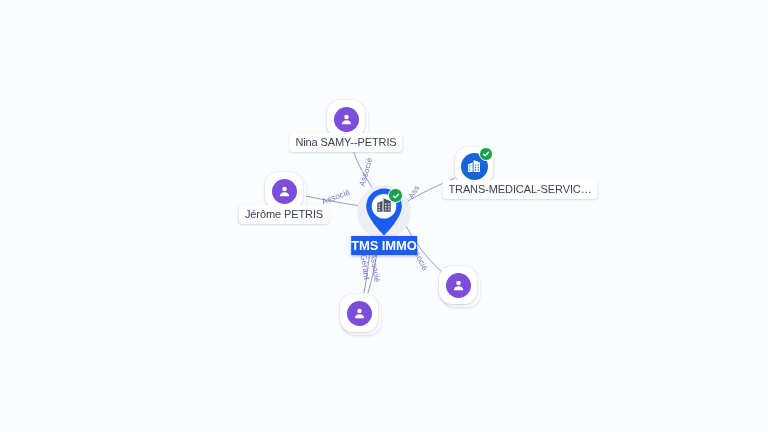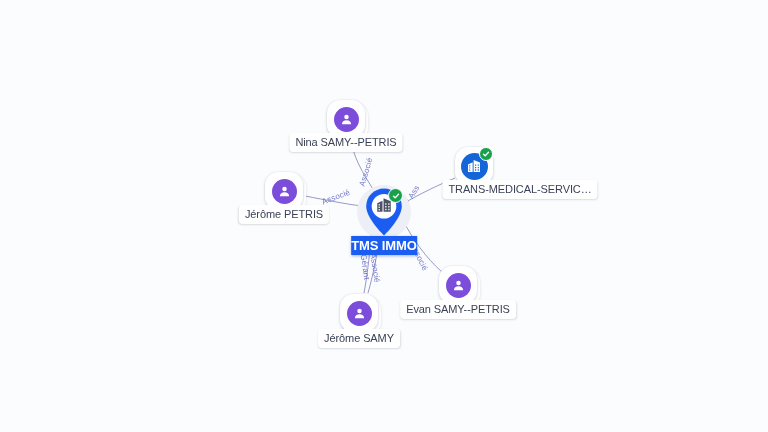--- a/index.html
+++ b/index.html
@@ -259,33 +259,31 @@
   <div class="node" style="left:458px; top:285px;">
     <div class="person-shell">
       <div class="avatar-disc">
         <svg width="15" height="15" viewBox="0 0 24 24" fill="#ffffff">
           <circle cx="12" cy="8" r="3.6"></circle>
           <path d="M4.6 19.4c0-4.1 3.3-6.4 7.4-6.4s7.4 2.3 7.4 6.4z"></path>
         </svg>
       </div>
     </div>
   </div>
-  <div class="node-label" style="left:458px; top:300px;">Evan SAMY--PETRIS</div>
 
   <div class="node" style="left:359px; top:313px;">
     <div class="person-shell">
       <div class="avatar-disc">
         <svg width="15" height="15" viewBox="0 0 24 24" fill="#ffffff">
           <circle cx="12" cy="8" r="3.6"></circle>
           <path d="M4.6 19.4c0-4.1 3.3-6.4 7.4-6.4s7.4 2.3 7.4 6.4z"></path>
         </svg>
       </div>
     </div>
   </div>
-  <div class="node-label" style="left:359px; top:329px;">Jérôme SAMY</div>
 
   <div class="node" style="left:384px; top:212px;">
     <div class="root-halo"></div>
     <div class="pin-wrap">
       <svg class="pin-svg" width="40" height="50" viewBox="0 0 40 50">
         <path d="M20 1.5 C10.1 1.5 2.2 9.4 2.2 19.3 C2.2 31.5 20 48.5 20 48.5
                  C20 48.5 37.8 31.5 37.8 19.3 C37.8 9.4 29.9 1.5 20 1.5 Z" fill="#1a5df0"></path>
         <circle cx="20" cy="19.2" r="12.3" fill="#ffffff"></circle>
       </svg>
       <div class="pin-icon">

